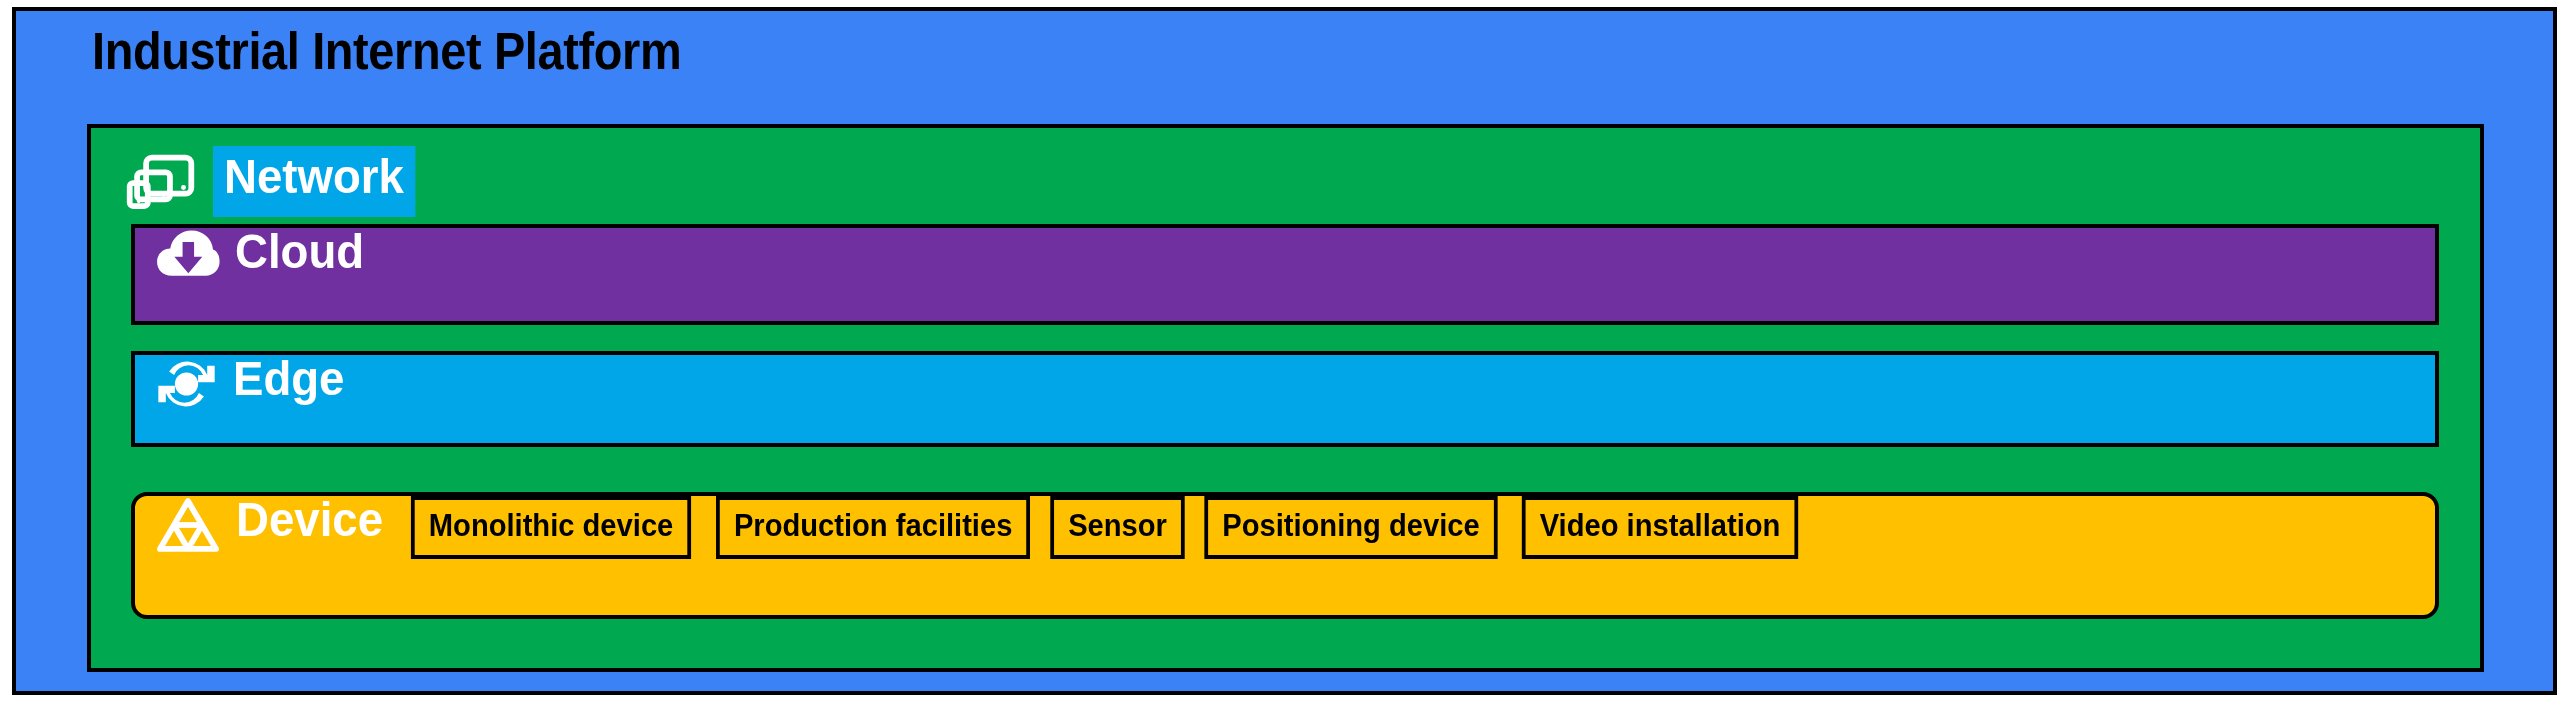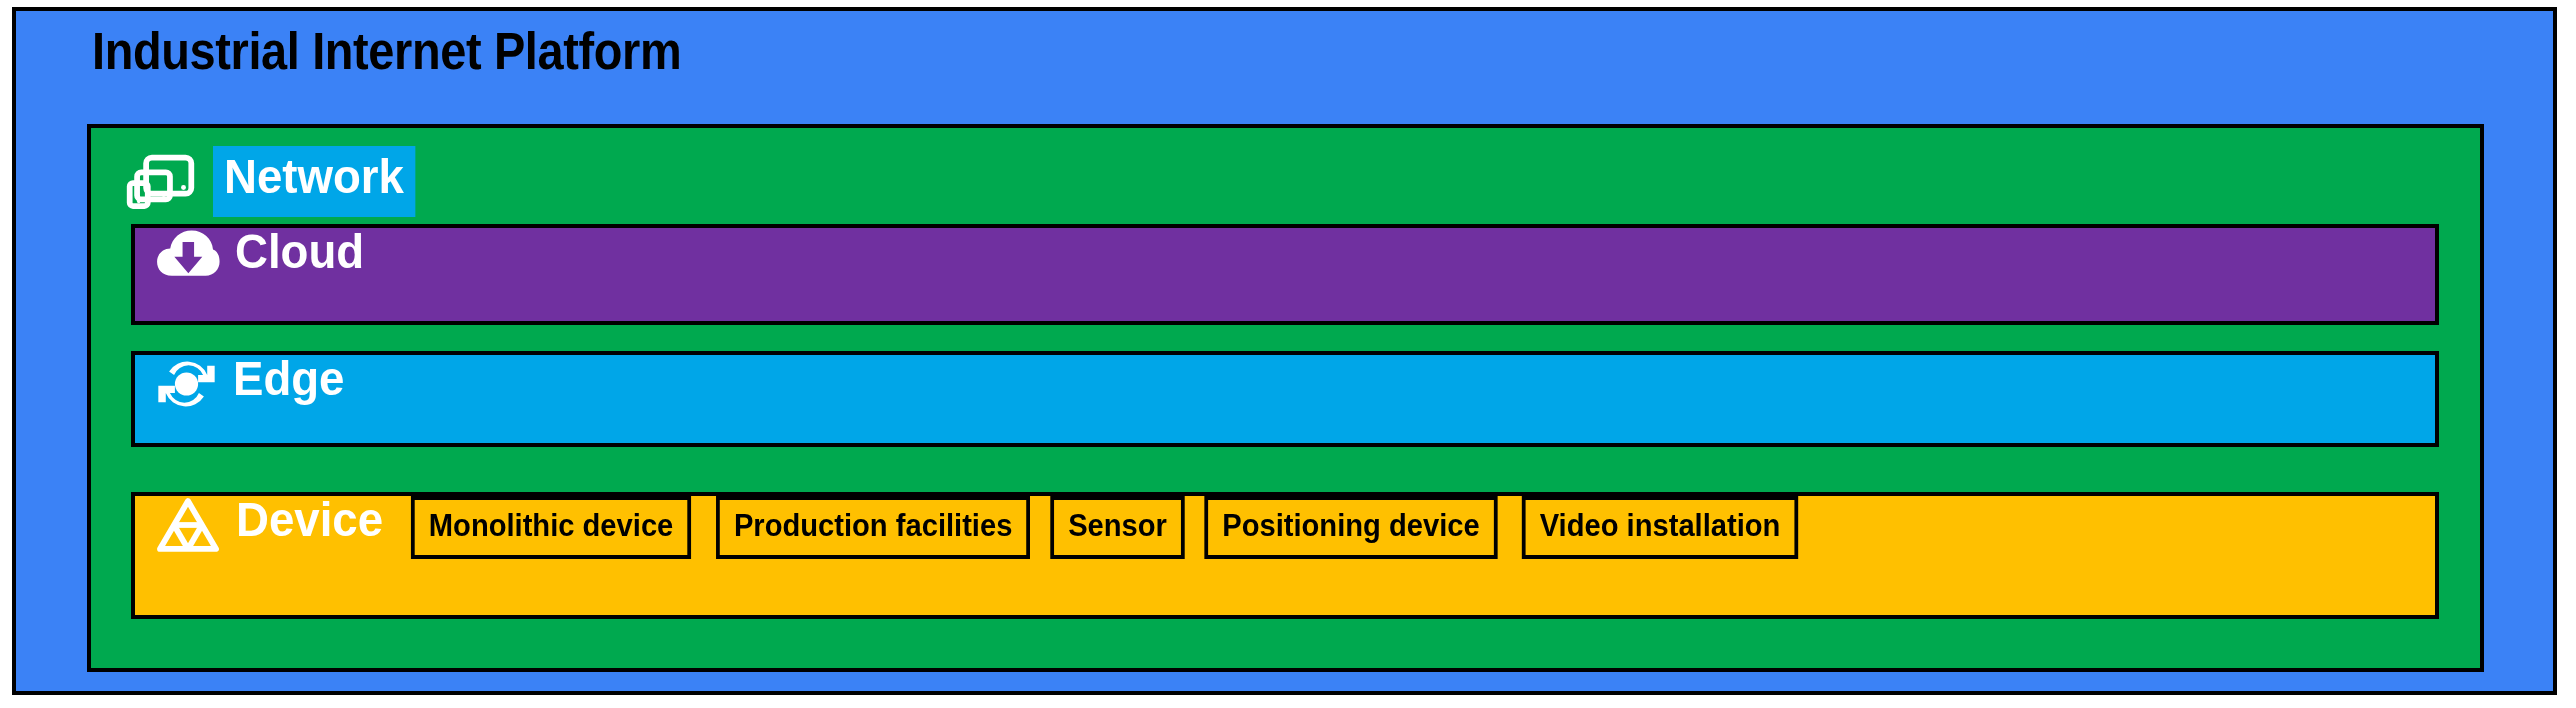--- a/index.html
+++ b/index.html
@@ -78,21 +78,21 @@
     position: absolute;
     left: 40px;
     width: 2308px;
     border: 4.1px solid #000000;
     box-sizing: border-box;
     display: flex;
     align-items: flex-start;
   }
   .layer-cloud  { top: 96px; height: 101px; background: #7030a0; }
   .layer-edge   { top: 211px; height: 96px; background: #00a6e8; margin-top: 12px; }
-  .layer-device { top: 364px; height: 127px; background: #ffc000; }
+  .layer-device { top: 364px; height: 127px; background: #ffc000; border-radius: 16px; }
 
   .layer-icon {
     flex: 0 0 auto;
     margin-left: 20px;
     display: flex;
     align-items: center;
     justify-content: center;
   }
 
   .layer-name {

